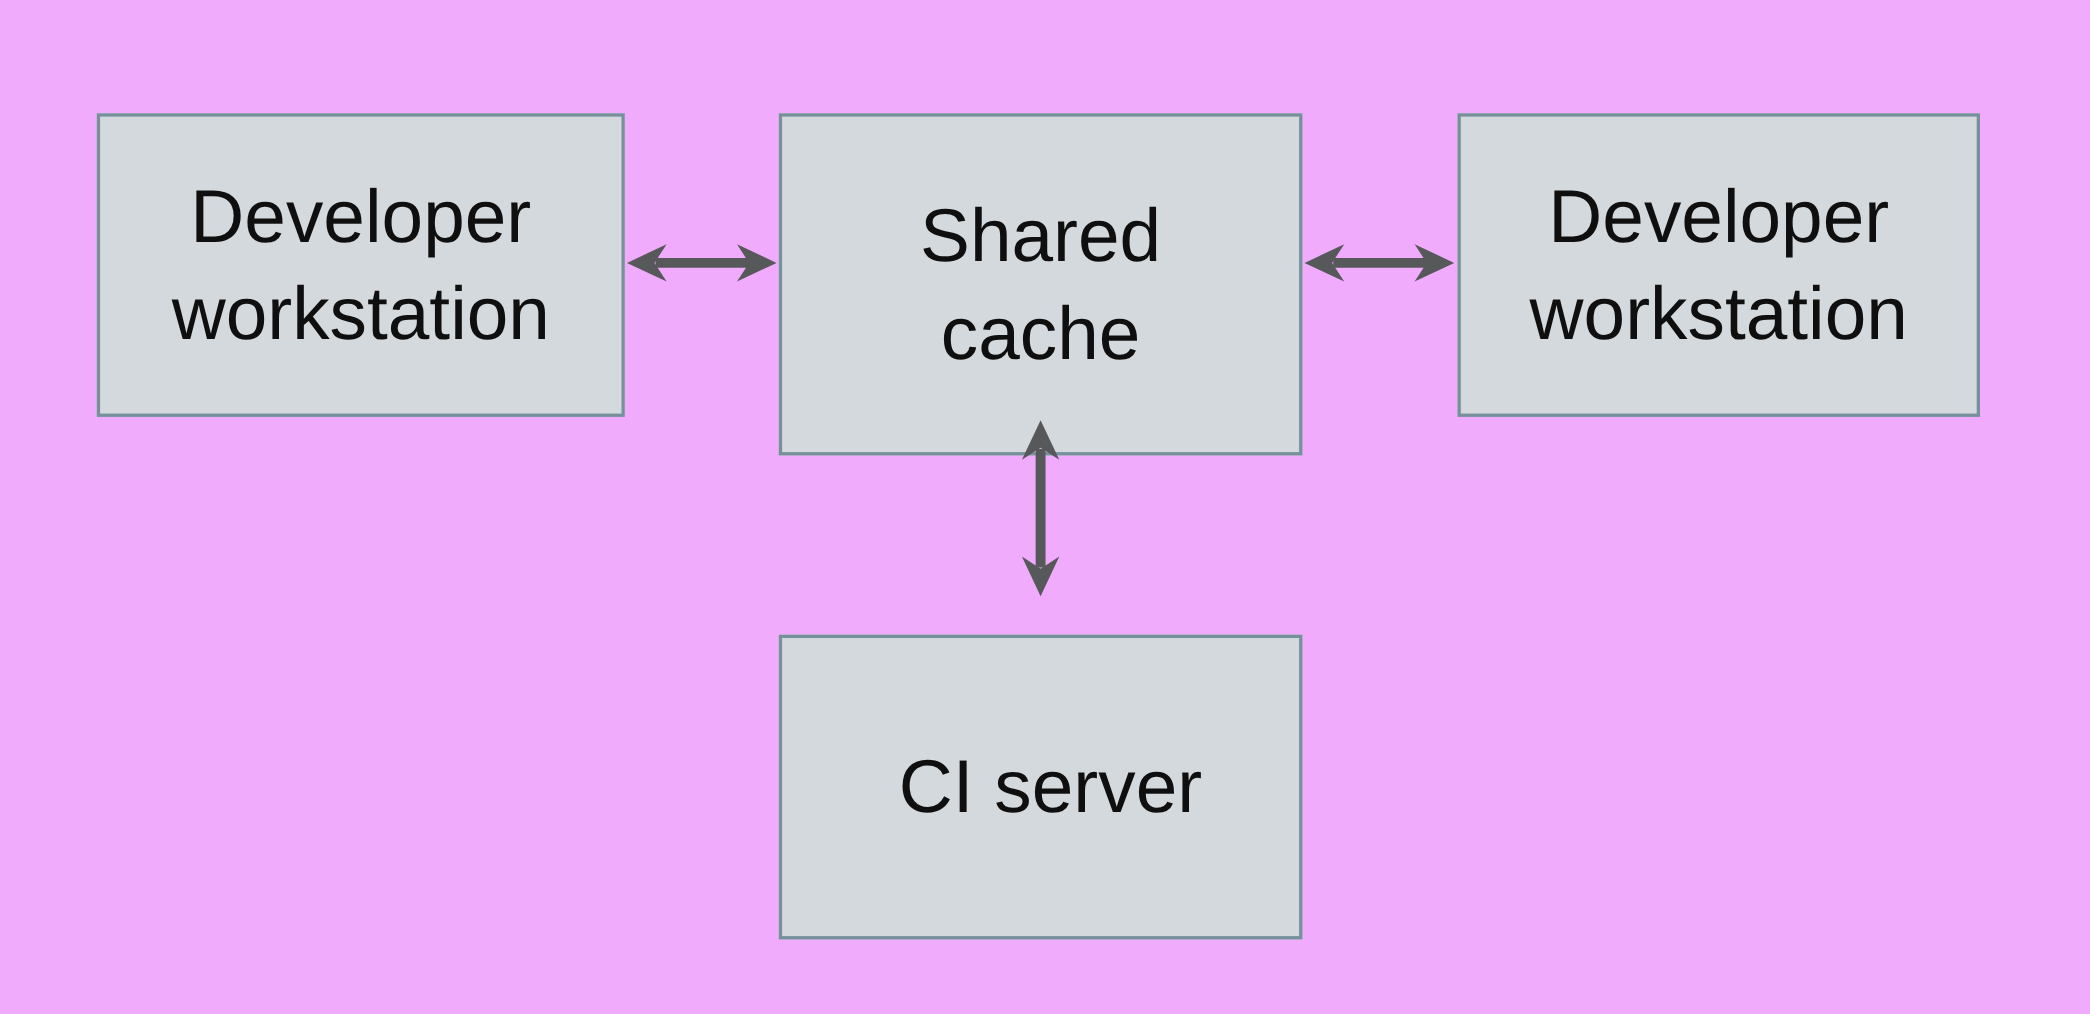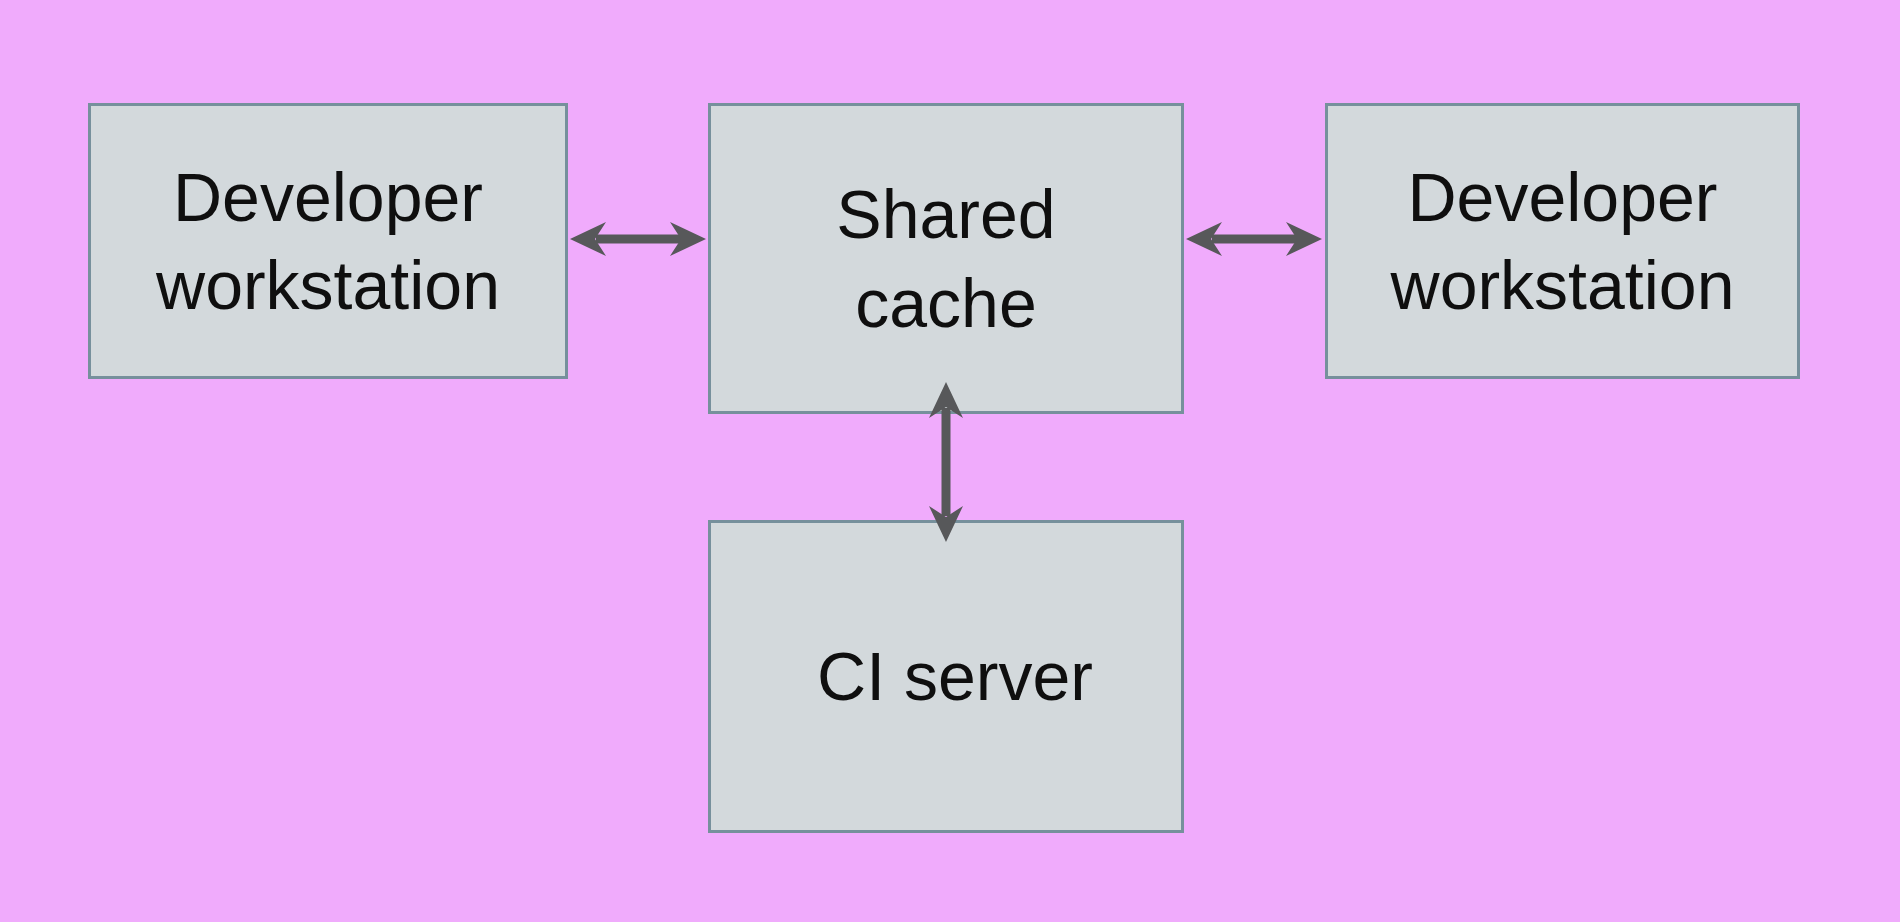--- a/index.html
+++ b/index.html
@@ -28,21 +28,21 @@
   .node-label {
     font-size: 68px;
     line-height: 1.3;
     color: #0f0f0f;
     white-space: pre-line;
     letter-spacing: 0px;
   }
   .node-dev-left   { left: 88px;   top: 103px; width: 480px; height: 276px; }
   .node-cache      { left: 708px;  top: 103px; width: 476px; height: 311px; }
   .node-dev-right  { left: 1325px; top: 103px; width: 475px; height: 276px; }
-  .node-ci         { left: 708px;  top: 520px; width: 476px; height: 313px; padding-left: 18px; }
+  .node-ci         { left: 708px;  top: 577px; width: 476px; height: 277px; padding-left: 18px; }
   .edges-overlay {
     position: absolute;
     left: 0; top: 0;
     width: 1900px;
     height: 922px;
     pointer-events: none;
   }
   .edge-line { stroke: #57585a; stroke-width: 9; }
   .edge-head { fill: #57585a; }
 </style>

